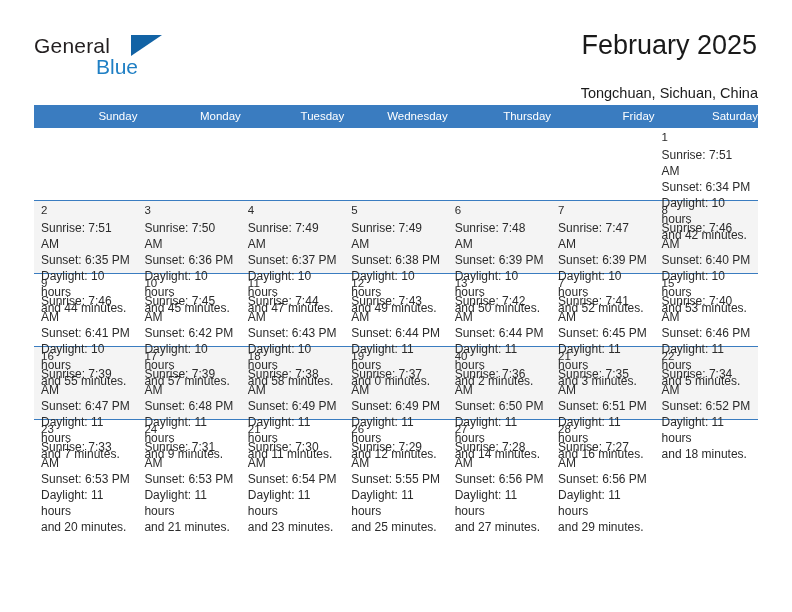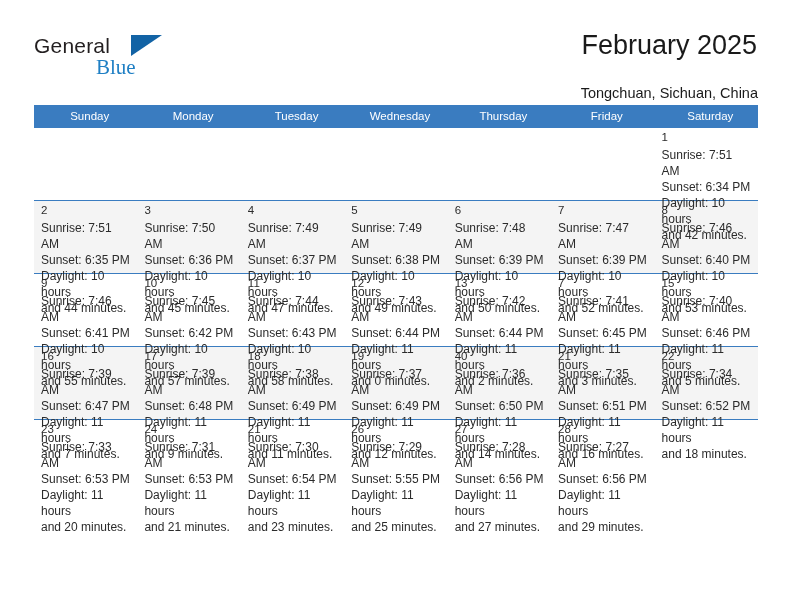--- a/index.html
+++ b/index.html
@@ -45,21 +45,21 @@
     letter-spacing: 0.2px;
     color: #231f20;
     font-family: "Liberation Sans", sans-serif;
   }
   .brand-blue {
     position: absolute;
     left: 62px;
     top: 21px;
     font-size: 21px;
     color: #1f7fc4;
-    font-family: Liberation Serif, serif;
+    font-family: Liberation Sans, sans-serif;
   }
   .brand-triangle {
     position: absolute;
     left: 97px;
     top: 1px;
     width: 0;
     height: 0;
     border-left: 31px solid #1263a5;
     border-bottom: 21px solid transparent;
   }
@@ -91,21 +91,21 @@
     top: 105px;
     width: 724px;
     border-collapse: collapse;
     table-layout: fixed;
   }
   .calendar th {
     background: #3a7cc0;
     color: #ffffff;
     font-size: 11.5px;
     font-weight: normal;
-    text-align: center;
+    text-align: right;
     padding: 5px 0 5px 8px;
     height: 12px;
     border: none;
   }
   .calendar td {
     width: 103.4px;
     height: 72px;
     vertical-align: top;
     padding: 0;
     border: none;

